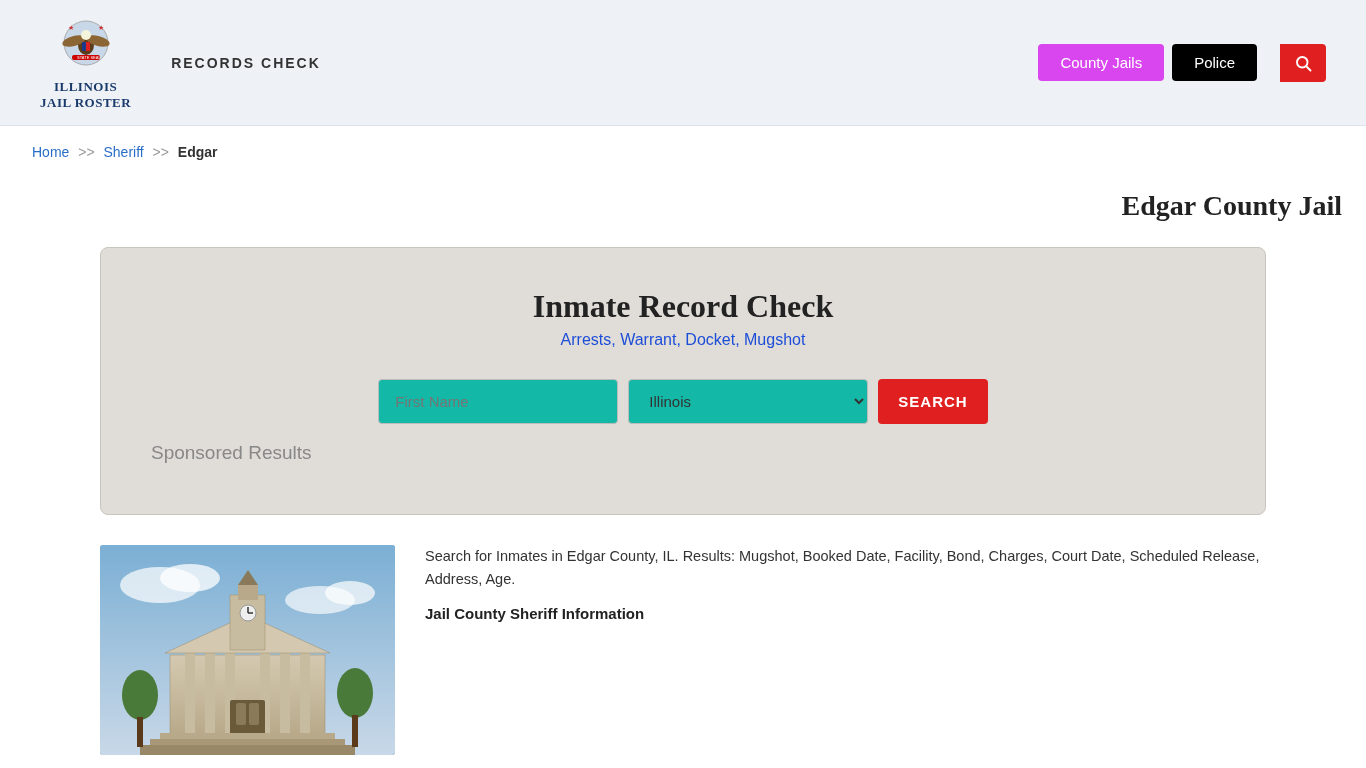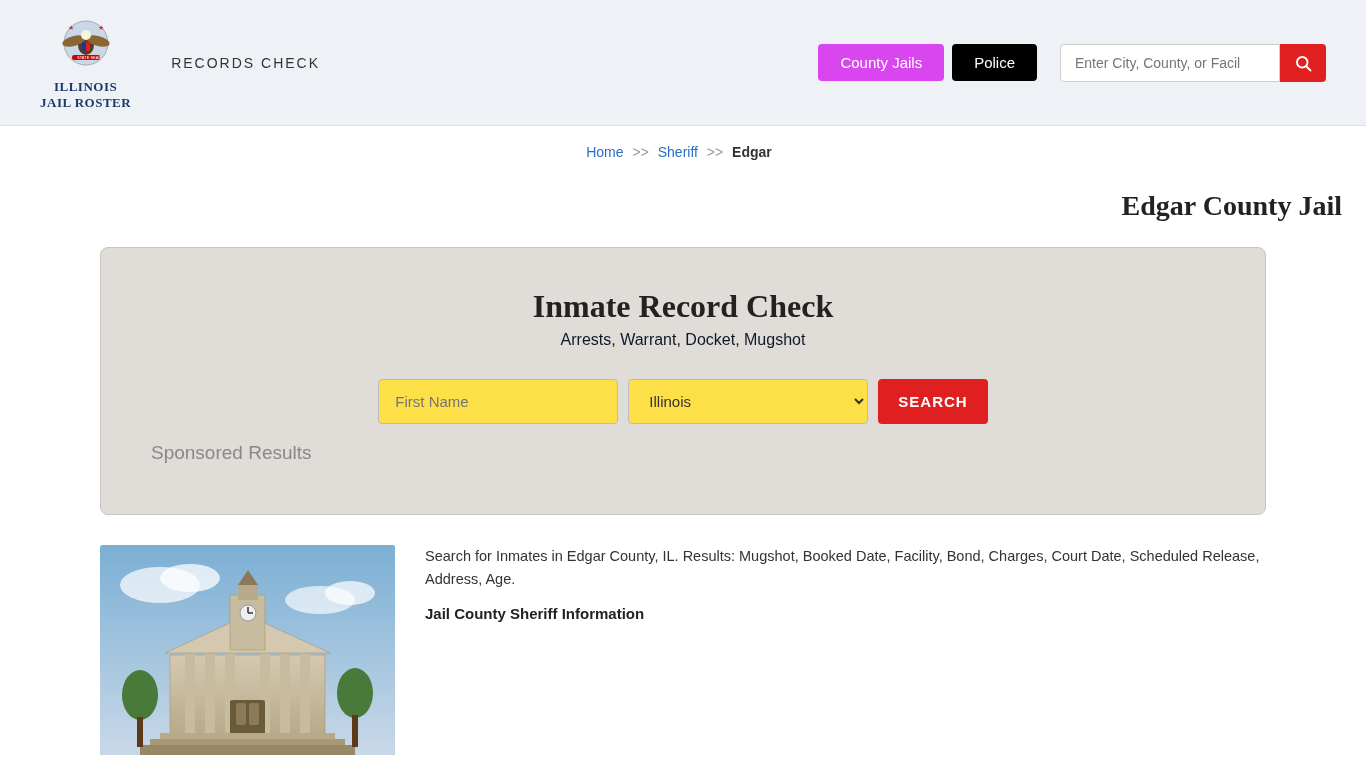--- a/index.html
+++ b/index.html
@@ -32,21 +32,21 @@
       text-align: center;
       line-height: 1.2;
       letter-spacing: 0.5px;
       color: #1a3a6b;
       text-transform: uppercase;
       margin-top: 4px;
     }
     .records-check {
       font-family: Arial, sans-serif;
       font-size: 14px;
-      font-weight: 400;
+      font-weight: 700;
       letter-spacing: 2px;
       color: #333;
       text-transform: uppercase;
       margin-left: 10px;
     }
     .header-nav {
       margin-left: auto;
       display: flex;
       align-items: center;
       gap: 8px;
@@ -92,21 +92,20 @@
       font-size: 16px;
       display: flex;
       align-items: center;
       justify-content: center;
     }
 
     
     .breadcrumb-bar {
       padding: 18px 40px 10px 32px;
       background: #fff;
-      text-align: center;
     }
     .breadcrumb {
       font-family: Arial, sans-serif;
       font-size: 14px;
       color: #555;
     }
     .breadcrumb a {
       color: #2a6fc7;
       text-decoration: none;
     }
@@ -136,37 +135,37 @@
     }
     .search-box-title {
       font-size: 32px;
       font-weight: 700;
       font-family: Georgia, serif;
       color: #222;
       margin-bottom: 6px;
     }
     .search-box-subtitle {
       font-size: 16px;
-      color: #0f172a;
+      color: #1d4ed8;
       font-family: Arial, sans-serif;
       margin-bottom: 30px;
     }
     .search-fields {
       display: flex;
       gap: 10px;
       justify-content: center;
     }
     .search-fields input, .search-fields select {
       padding: 12px 16px;
       border: 1px solid #bbb;
       border-radius: 4px;
       font-size: 15px;
       font-family: Arial, sans-serif;
       outline: none;
-      background: #fde047;
+      background: #14b8a6;
     }
     .search-fields input { width: 240px; }
     .search-fields select { width: 240px; color: #333; }
     .search-btn {
       background: #e02020;
       color: #fff;
       border: none;
       border-radius: 4px;
       padding: 12px 20px;
       font-size: 15px;
@@ -251,21 +250,20 @@
       <span>ILLINOIS</span><br><span>JAIL ROSTER</span>
     </div>
   </a>
 
   <span class="records-check">RECORDS CHECK</span>
 
   <nav class="header-nav">
     <button class="nav-btn nav-btn-active">County Jails</button>
     <button class="nav-btn nav-btn-inactive">Police</button>
     <div class="search-bar">
-      <input type="text" placeholder="Enter City, County, or Facil" style="">
       <button>
         <svg width="18" height="18" viewBox="0 0 24 24" fill="none" stroke="white" stroke-width="2.5" stroke-linecap="round" stroke-linejoin="round">
           <circle cx="11" cy="11" r="7"></circle>
           <line x1="17" y1="17" x2="22" y2="22"></line>
         </svg>
       </button>
     </div>
   </nav>
 </header>
 

